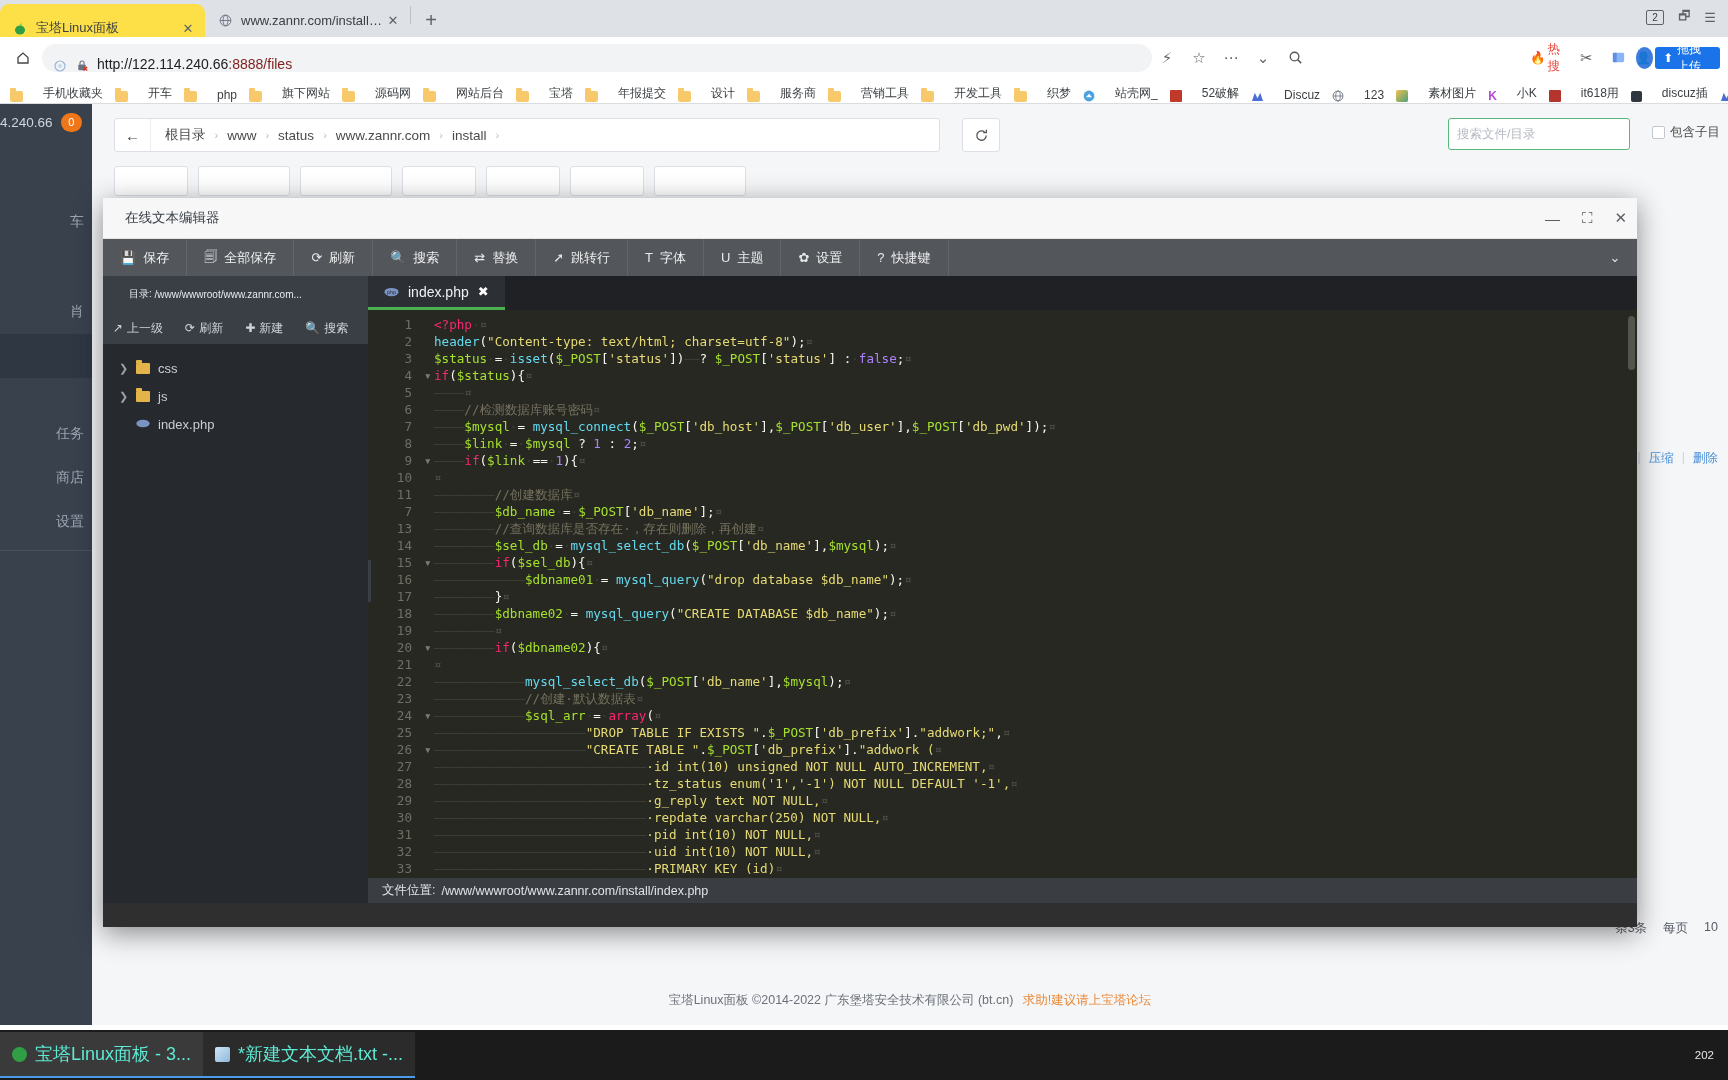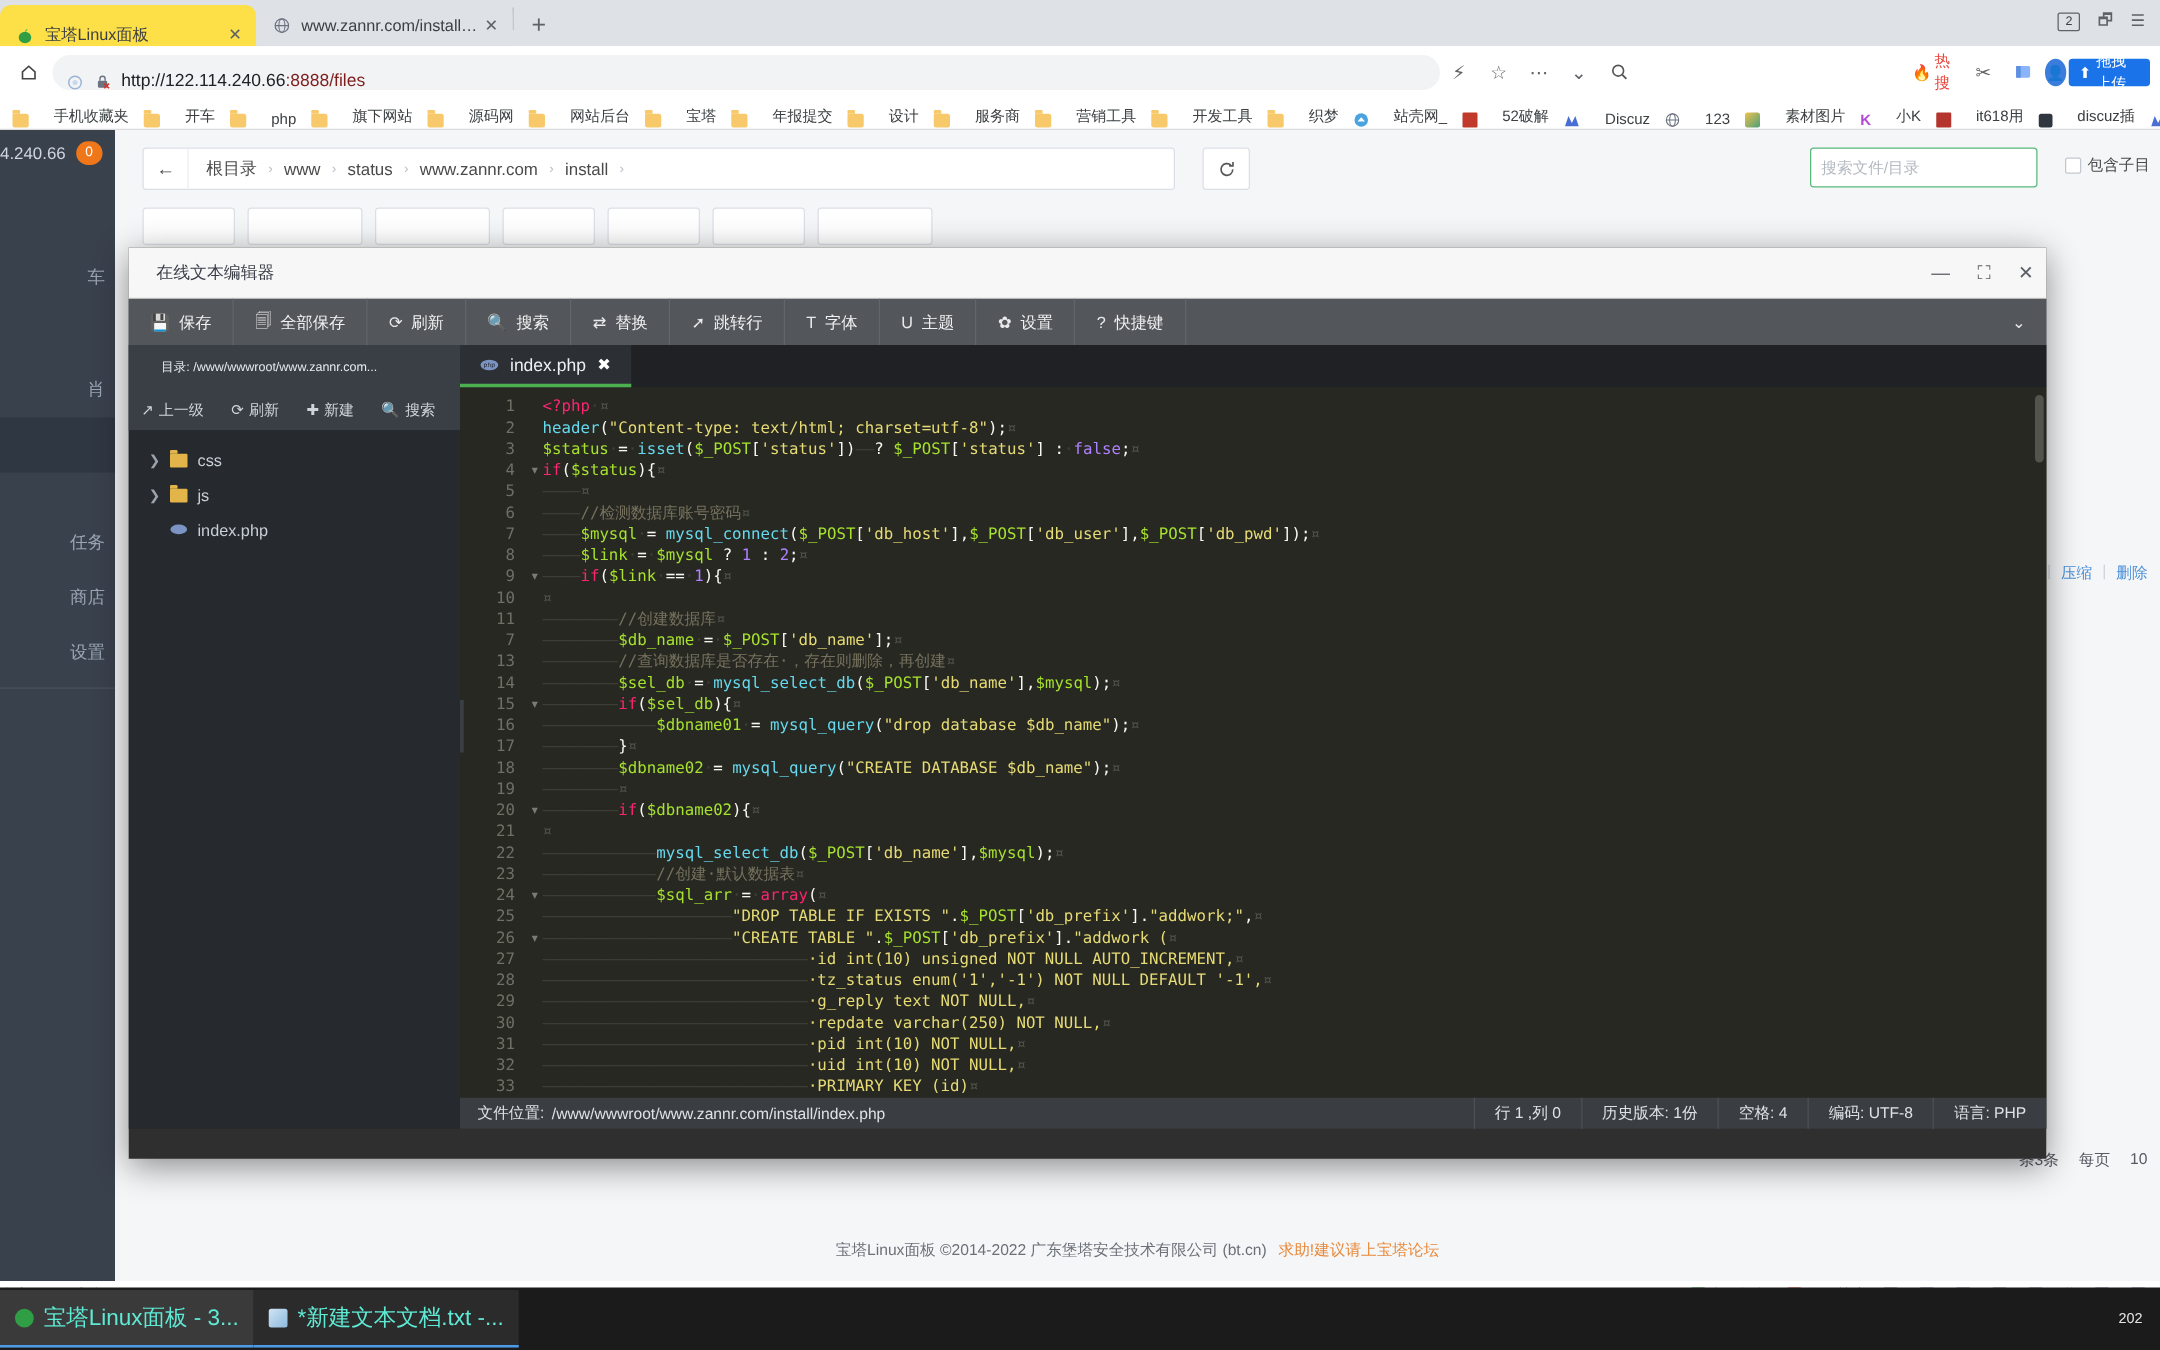--- a/index.html
+++ b/index.html
@@ -782,27 +782,20 @@
 <span class="ln">34</span><span class="fold"></span>
 </pre>
           </div>
           <div class="vscroll"></div>
           <div class="collapse-handle">‹</div>
         </div>
 
         <div class="ed-status">
           <span class="st-left">文件位置:</span>
           <span class="st-left" style="padding-left:6px">/www/wwwroot/www.zannr.com/install/index.php</span>
-          <span class="st-right" id="status-cells">
-              <span class="st-cell">行 1 ,列 0</span>
-              <span class="st-cell">历史版本: 1份</span>
-              <span class="st-cell">空格: 4</span>
-              <span class="st-cell">编码: UTF-8</span>
-              <span class="st-cell">语言: PHP</span>
-            </span>
         </div>
       </div>
     </div>
   </div>
 
   <div class="statusline">
     <span class="sl-left">电商购物绿宝书</span>
     <span class="sl-right" id="sl-right">
         <span class="sl-item">
           <span class="sl-ico" style="background:#2f9e44"></span>

